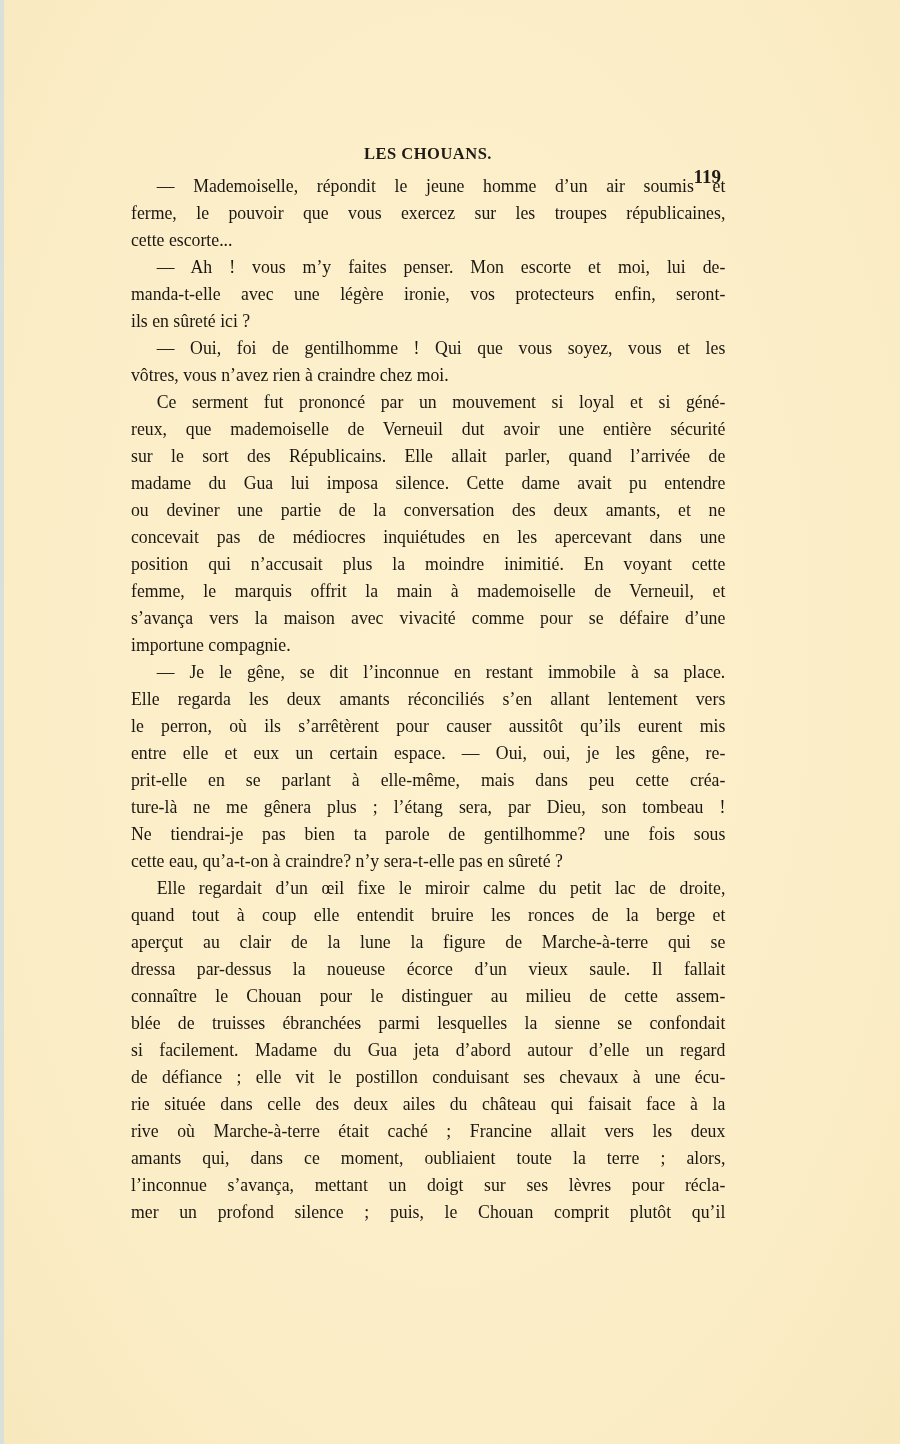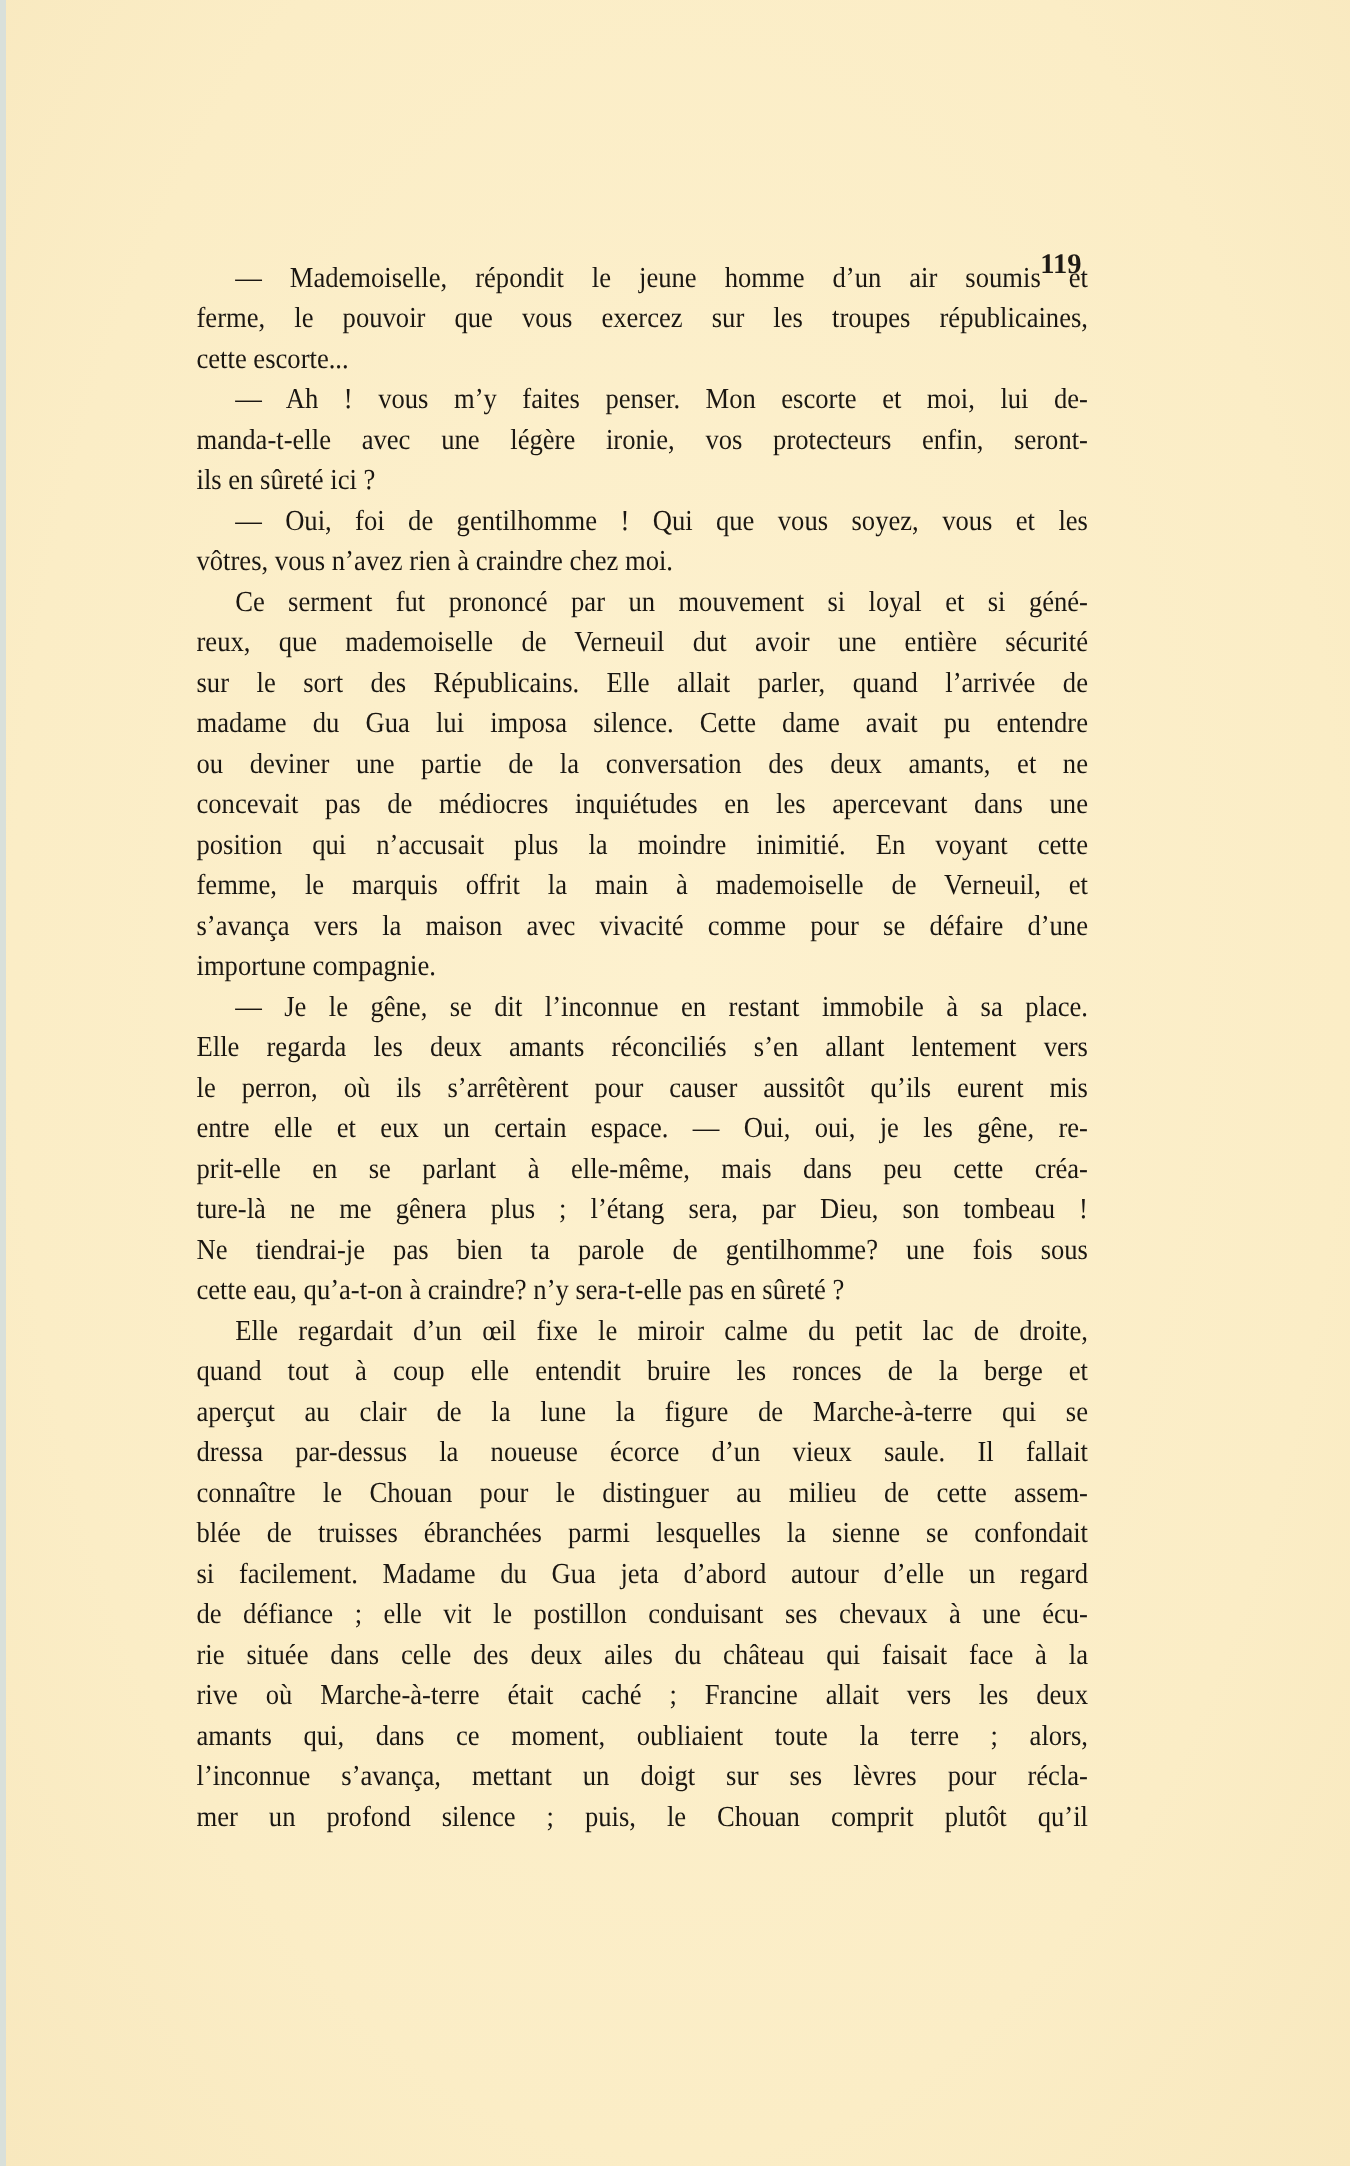--- a/index.html
+++ b/index.html
@@ -87,20 +87,21 @@
       padding-left: 28px;
     }
   </style>
 </head>
 <body>
 
 <div class="page-edge"></div>
 <div class="paper"></div>
 
 <div class="running-head">
+  <span class="running-title">LES CHOUANS.</span>
   <span class="page-number">119</span>
 </div>
 
 <div class="text-block" id="text-block">
     <div class="para">
       <span class="line indent">— Mademoiselle, répondit le jeune homme d’un air soumis et</span>
       <span class="line">ferme, le pouvoir que vous exercez sur les troupes républicaines,</span>
       <span class="line last">cette escorte...</span>
     </div>
     <div class="para">

